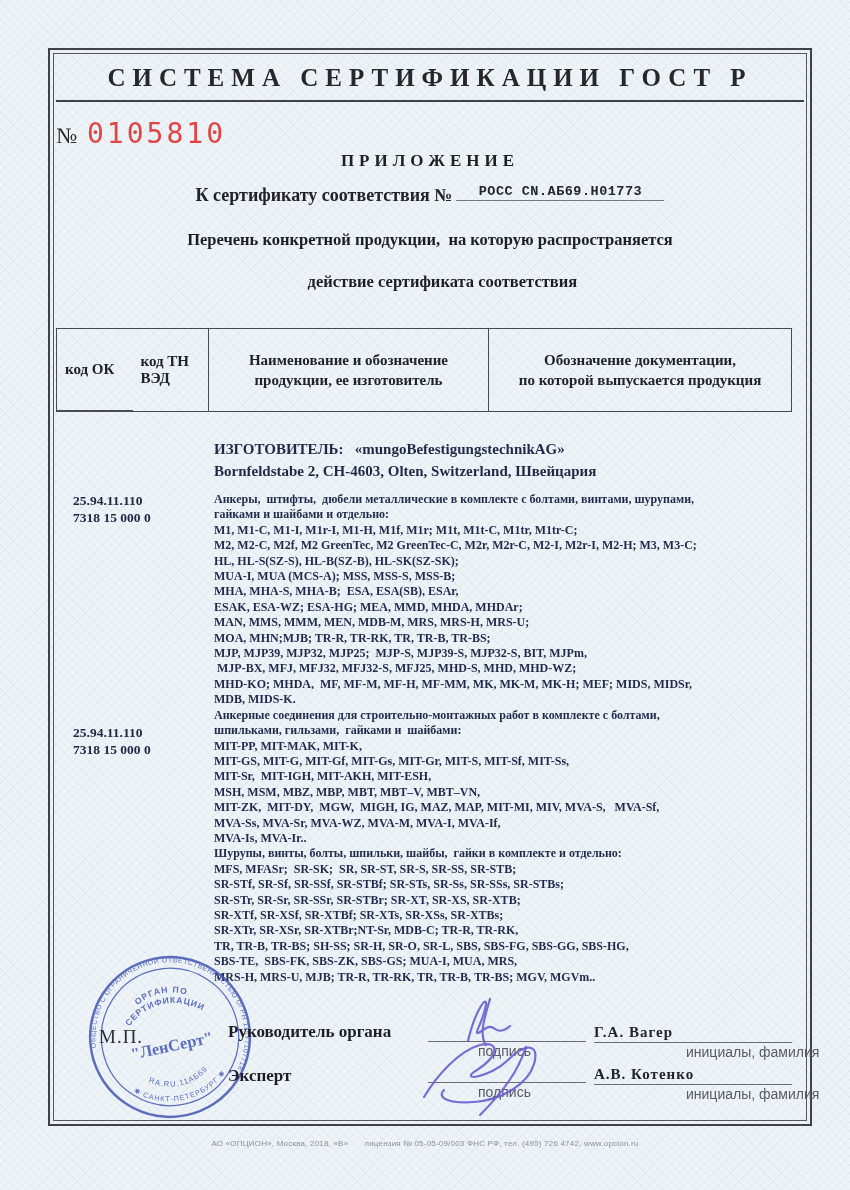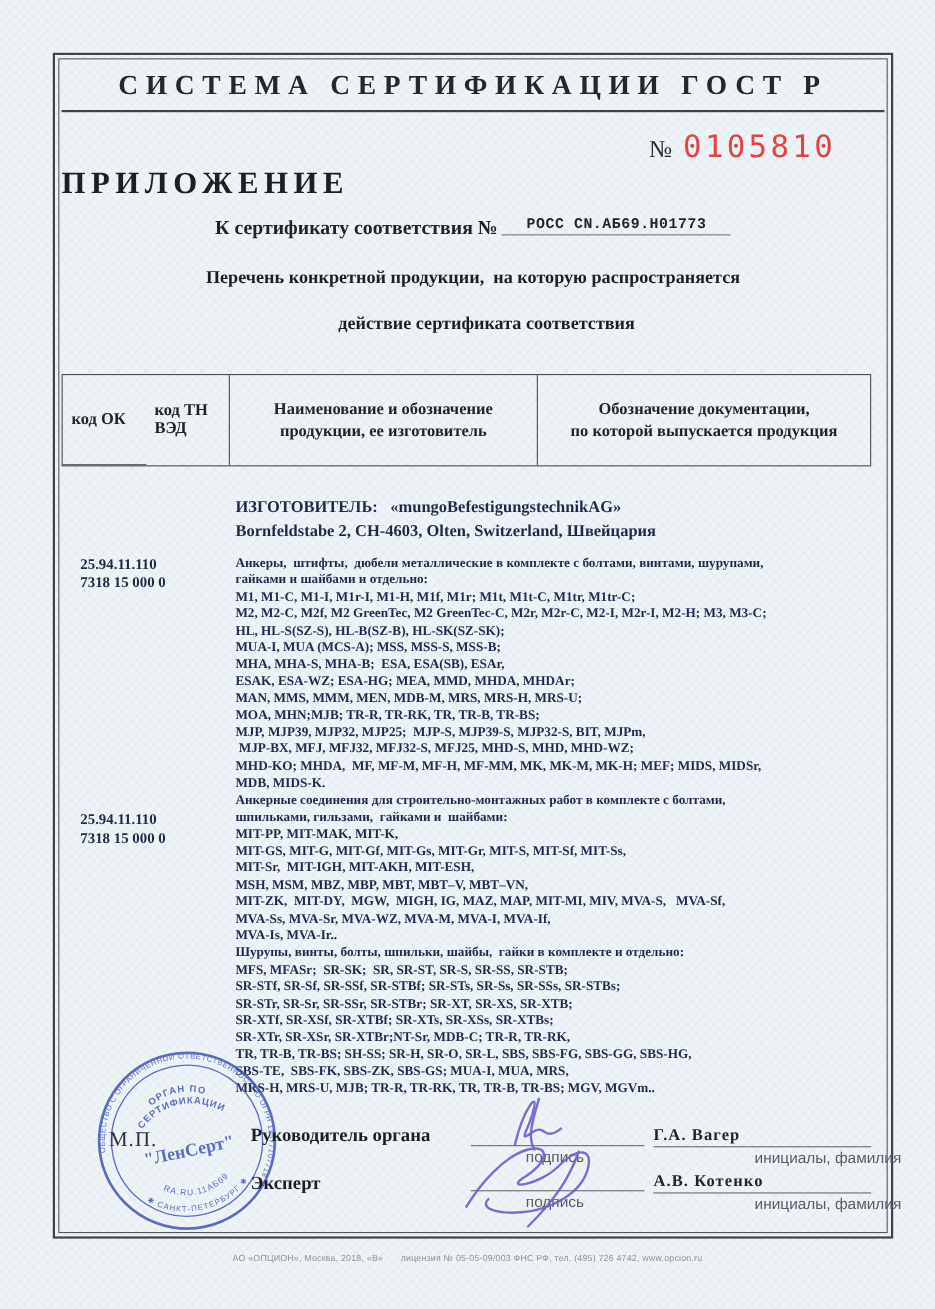--- a/index.html
+++ b/index.html
@@ -20,25 +20,25 @@
   
   .frame{position:absolute;left:48px;top:48px;width:760px;height:1074px;border:2px solid #41414a;}
   .frame-inner{position:absolute;inset:3px;border:1px solid #565660;}
   .content{position:absolute;left:56px;top:55px;width:748px;}
 
   
   .header-box{border-bottom:2px solid #41414a;padding:9px 0 8px 0;text-align:center;color:#26262c;}
   .header-box .l1{font-size:25px;font-weight:700;letter-spacing:7px;white-space:nowrap;}
   .header-box .l2{font-size:15.5px;font-weight:700;letter-spacing:.4px;margin-top:4px;white-space:nowrap;}
 
-  .numrow{text-align:right;padding-right:44px;margin-top:15px;height:32px;}
+  .numrow{padding-right:44px;margin-top:15px;height:32px;}
   .numrow .no{font-size:22px;color:#2a2a2a;margin-right:10px;}
   .numrow .val{font-family:"DejaVu Sans Mono","Liberation Mono",monospace;font-size:28px;letter-spacing:3px;color:#e04444;}
 
-  .title{text-align:left;font-size:28px;font-weight:700;letter-spacing:5px;color:#1e1e24;margin-top:2px;}
+  .title{text-align:center;font-size:17px;font-weight:700;letter-spacing:5px;color:#1e1e24;margin-top:2px;}
 
   .certref{text-align:center;margin-top:14px;height:30px;}
   .certref .lbl{font-size:18px;font-weight:600;color:#22222a;}
   .certref .num{
     display:inline-block;font-family:"Liberation Mono","DejaVu Sans Mono",monospace;
     font-size:13.5px;font-weight:600;color:#23232d;letter-spacing:.5px;
     border-bottom:1px solid #77777f;min-width:200px;padding:0 4px 1px 4px;
     transform:translateY(-6px);
   }
   .subtitle{text-align:center;font-size:16.5px;font-weight:700;color:#1d1d26;line-height:21px;margin-top:14px;white-space:pre;}

